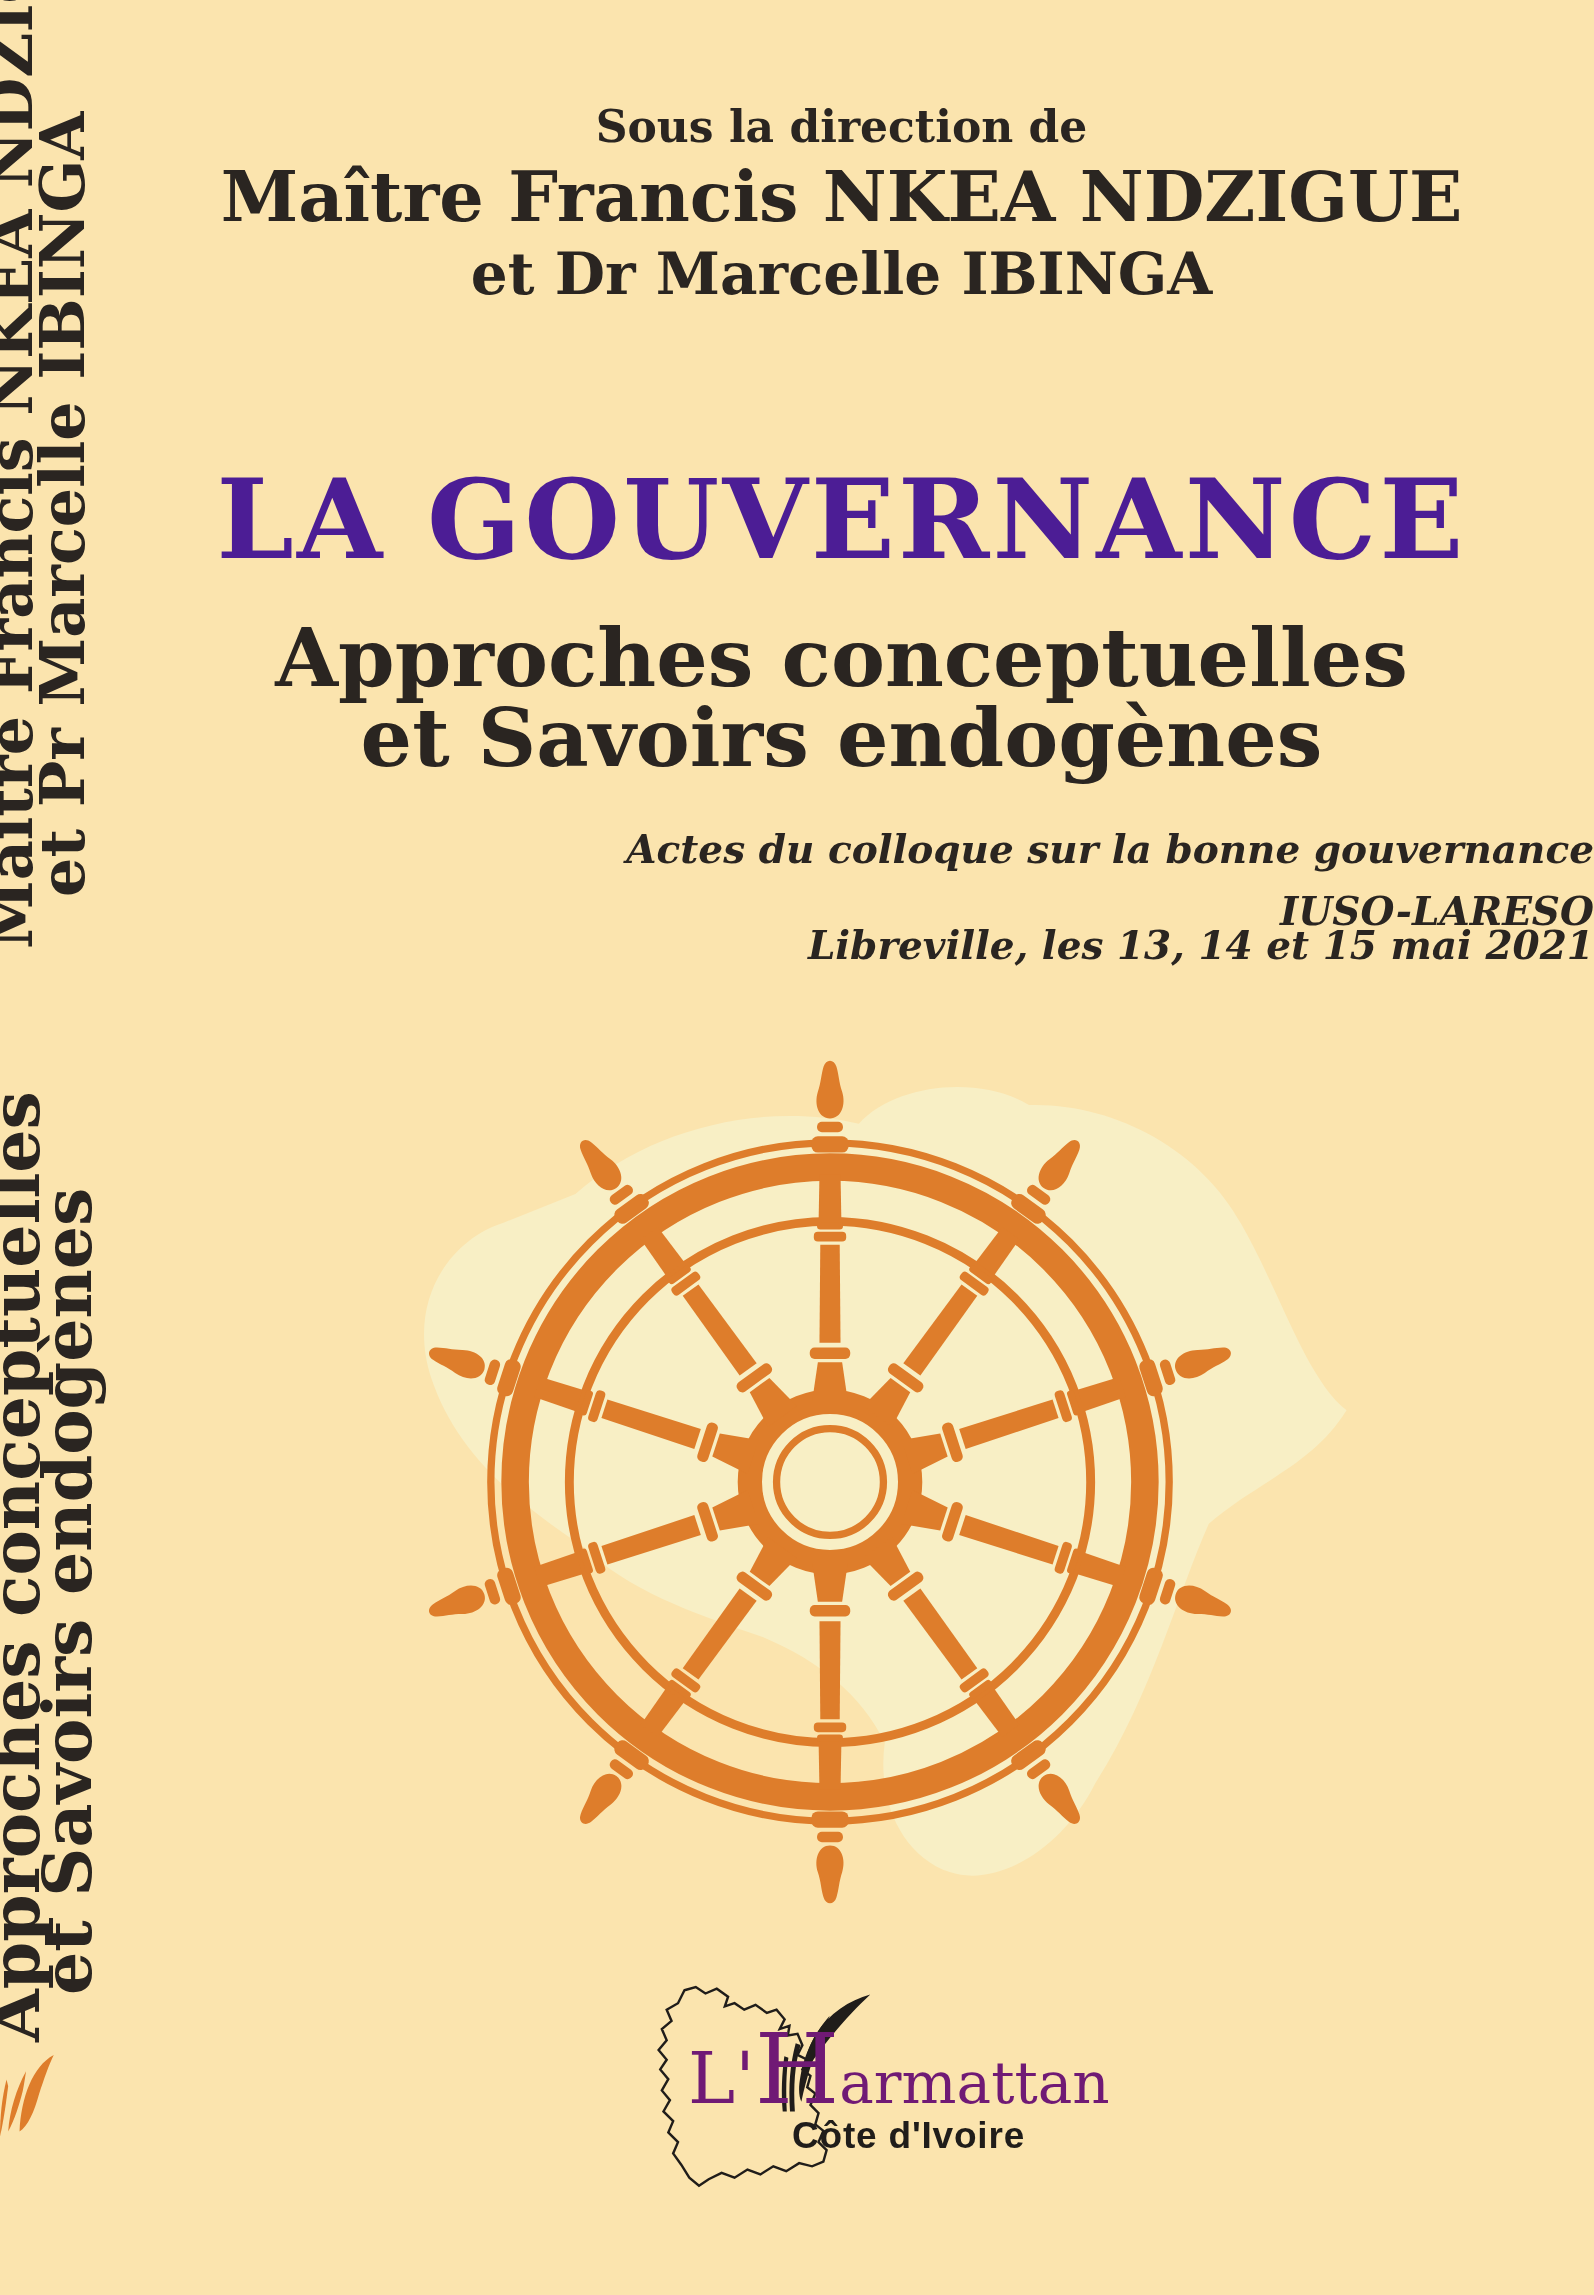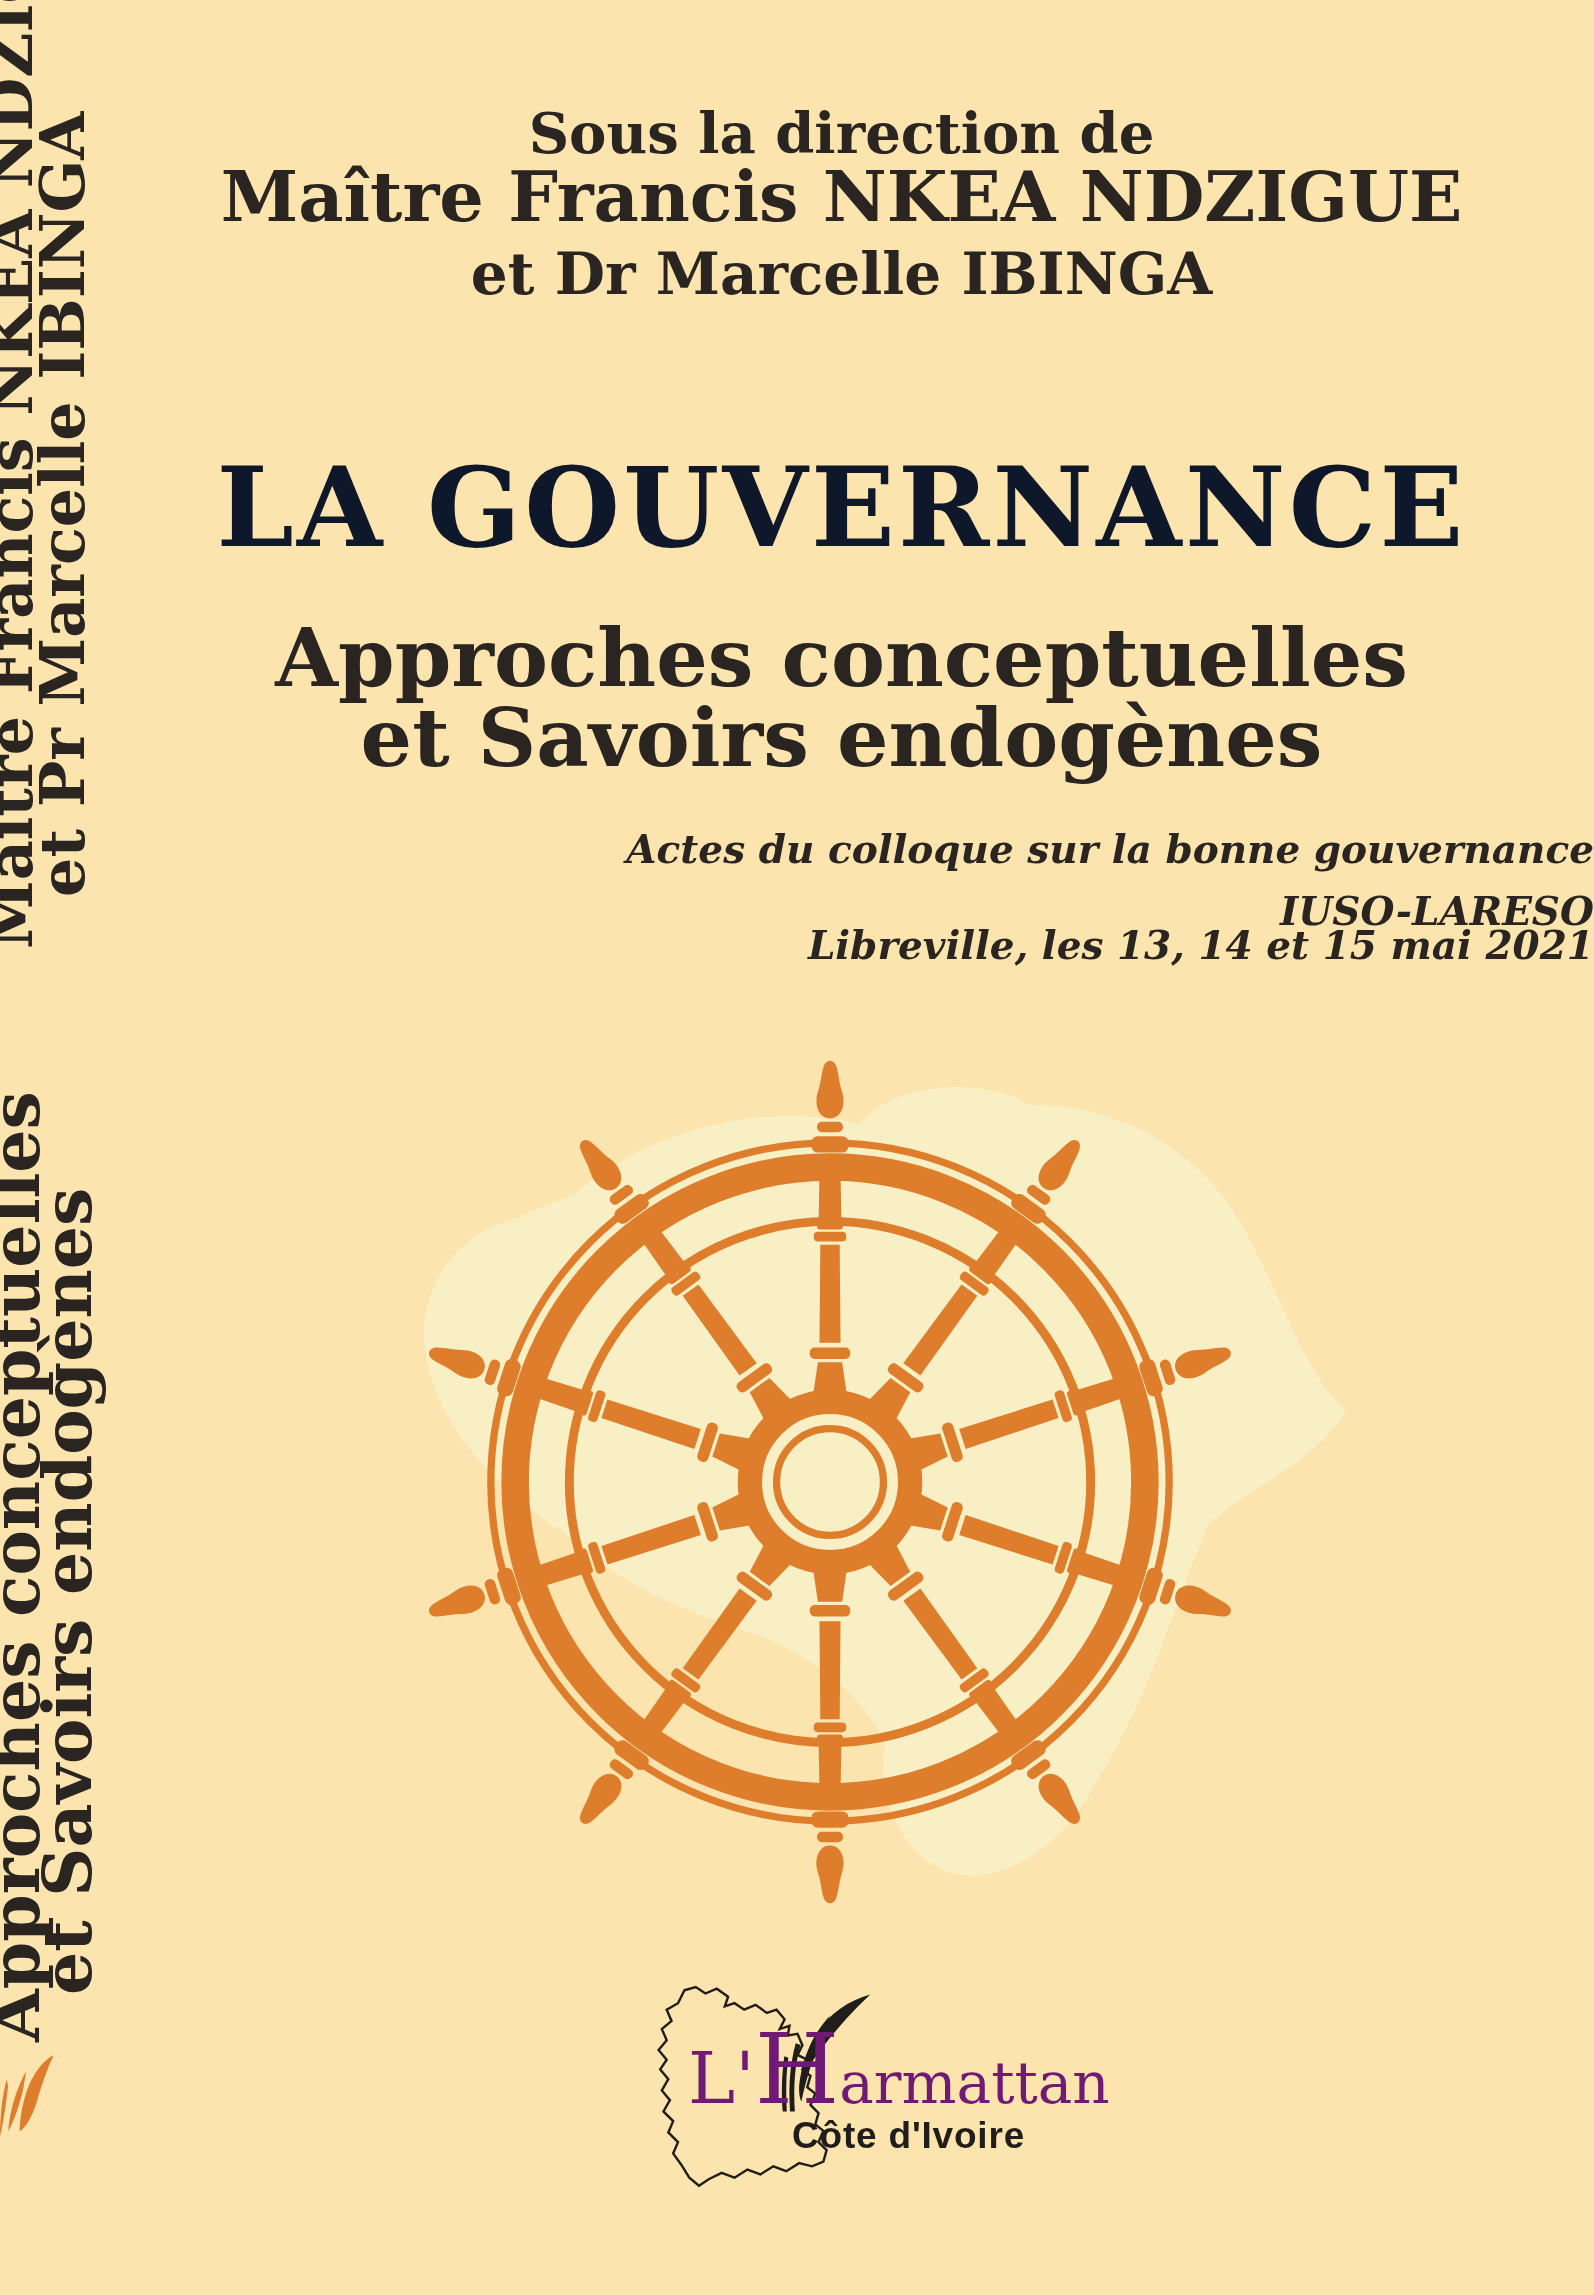--- a/index.html
+++ b/index.html
@@ -7,24 +7,24 @@
   body{
     width:1594px;height:2295px;position:relative;overflow:hidden;
     background:#fbe4ae;
     font-family:"DejaVu Serif","Liberation Serif",serif;
   }
   .abs{position:absolute;}
   .ctext{
     position:absolute;left:89px;width:1505px;text-align:center;
     color:#2a2521;font-weight:bold;line-height:1.05;white-space:nowrap;
   }
-  .direction{top:104px;font-size:56px;}
+  .direction{top:104px;font-size:44px;}
   .author1{top:160px;font-size:70px;}
   .author2{top:244px;font-size:58px;}
-  .maintitle{top:450px;font-size:110px;letter-spacing:3.2px;color:#0f172a;}
+  .maintitle{top:462px;font-size:110px;letter-spacing:3.2px;color:#4c1d95;}
   .sub1{top:615px;font-size:81px;}
   .sub2{top:695px;font-size:81px;}
   .ev{font-style:italic;font-weight:700;font-size:39px;text-align:right;}
   .ev1{top:829px;}
   .ev2{top:891px;}
   .ev3{top:925px;}
   .spine-line{
     position:absolute;transform-origin:0 0;transform:rotate(-90deg);
     white-space:nowrap;line-height:1;color:#2a2521;font-weight:bold;
   }

